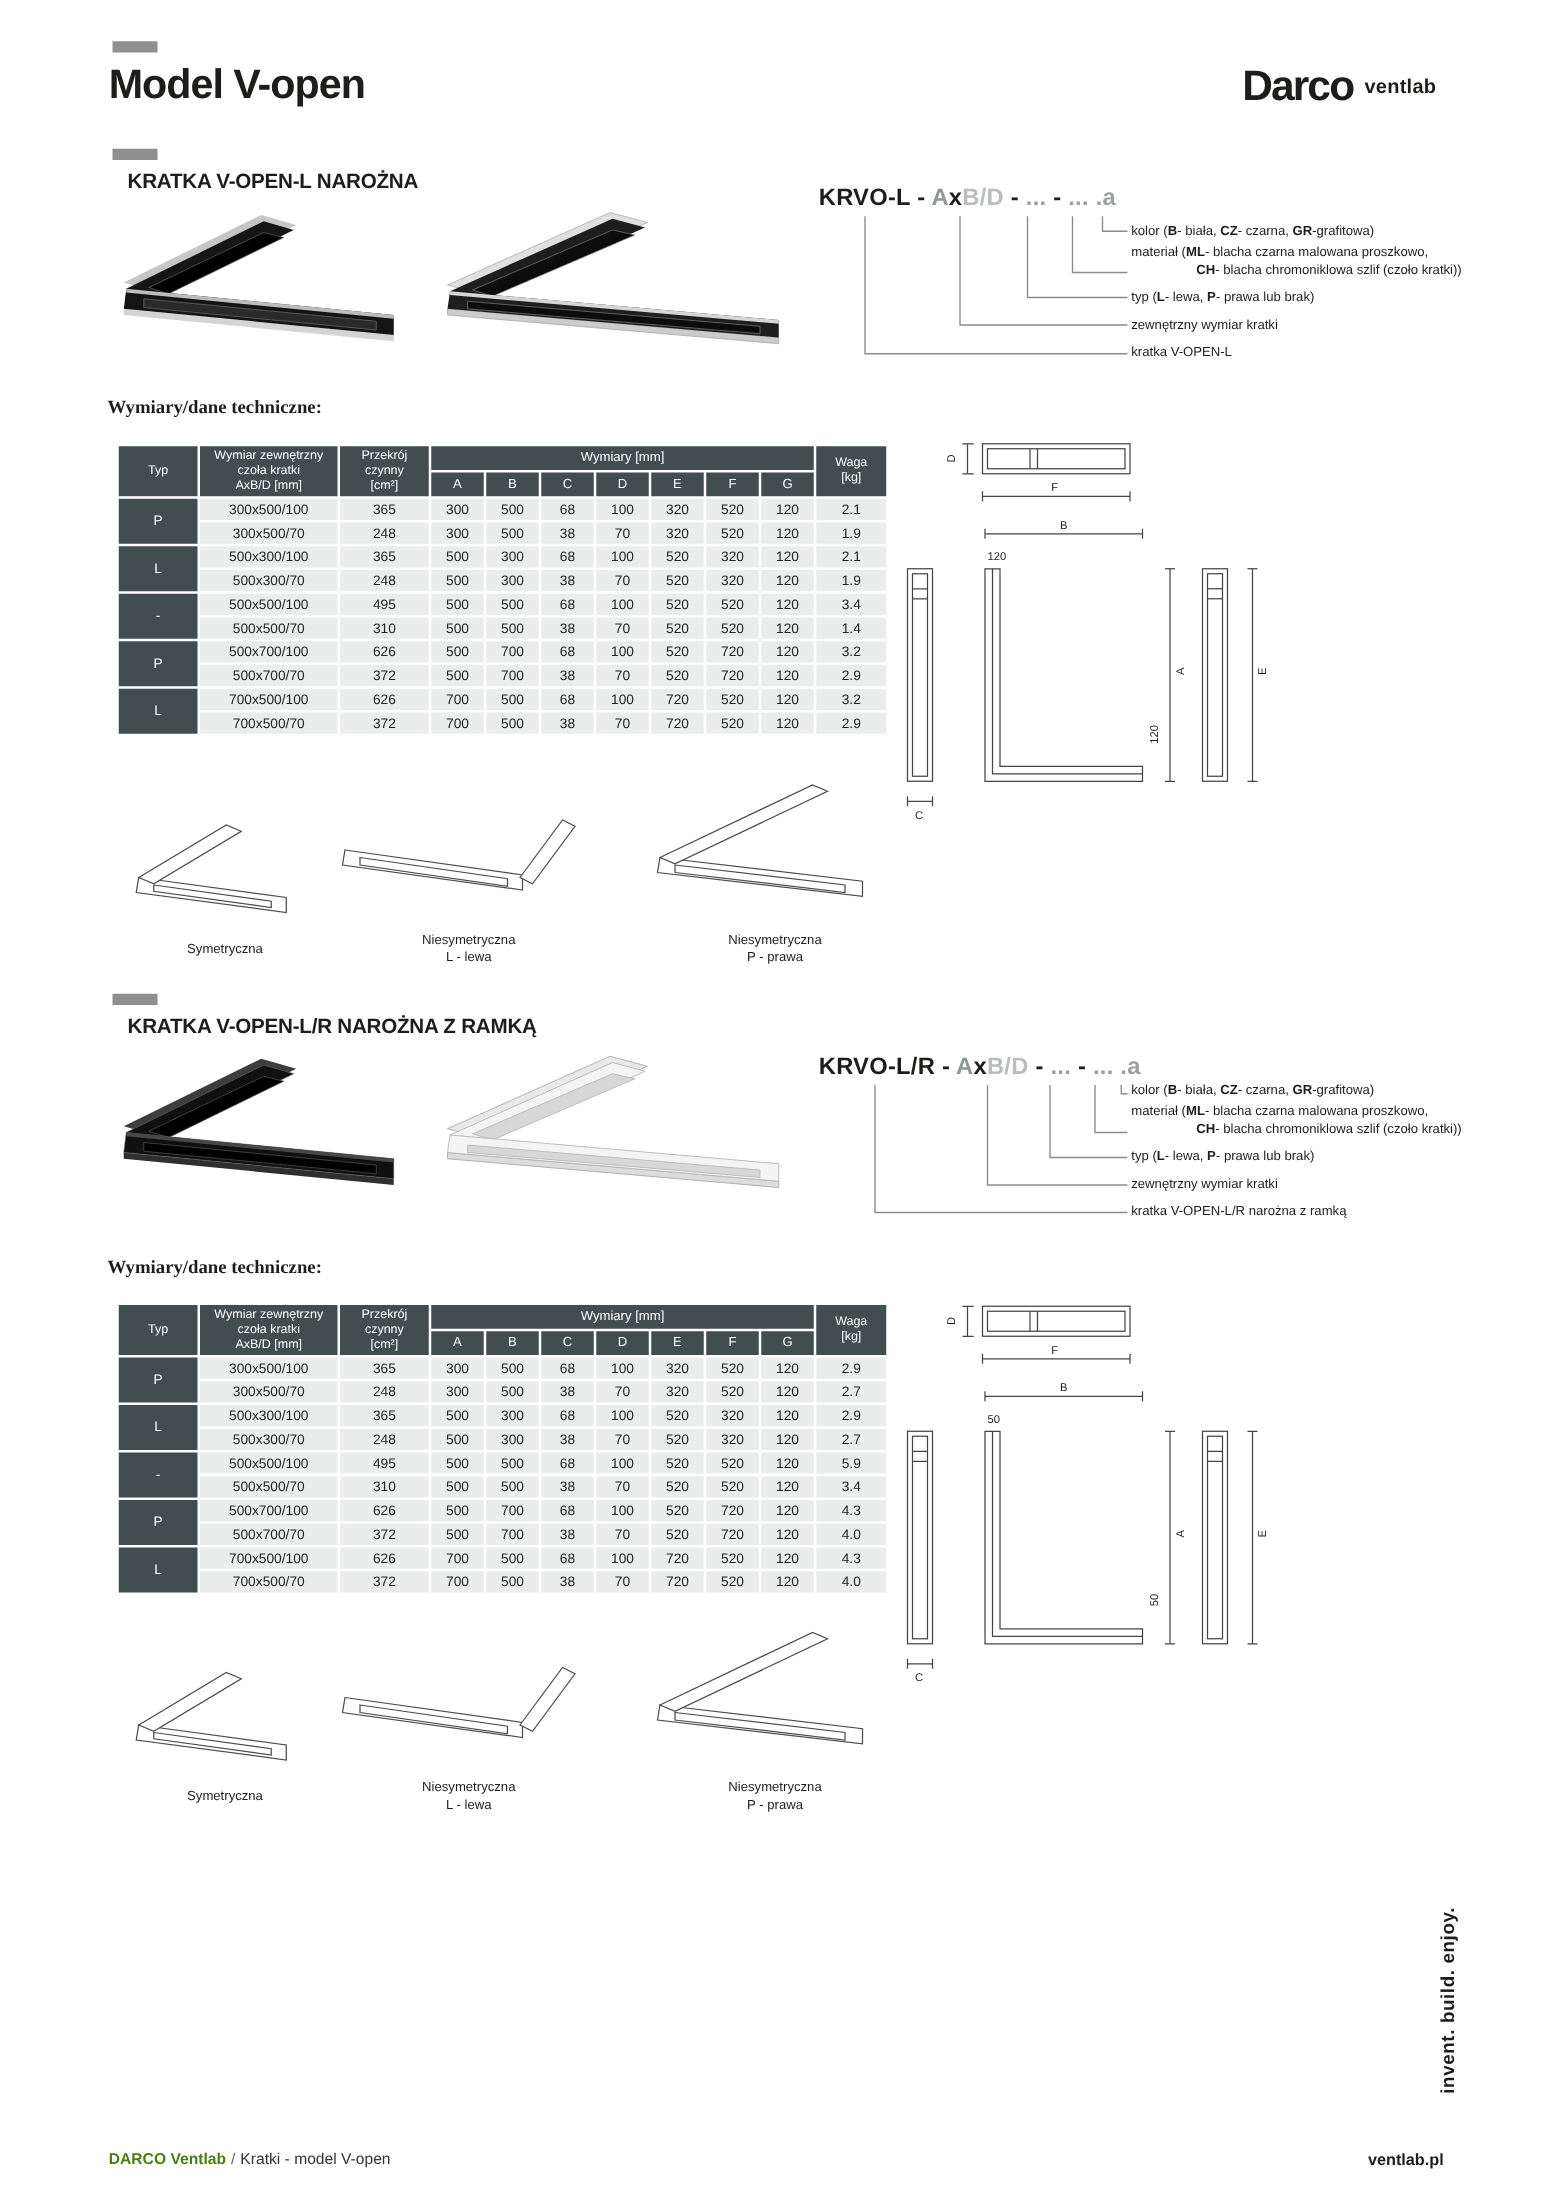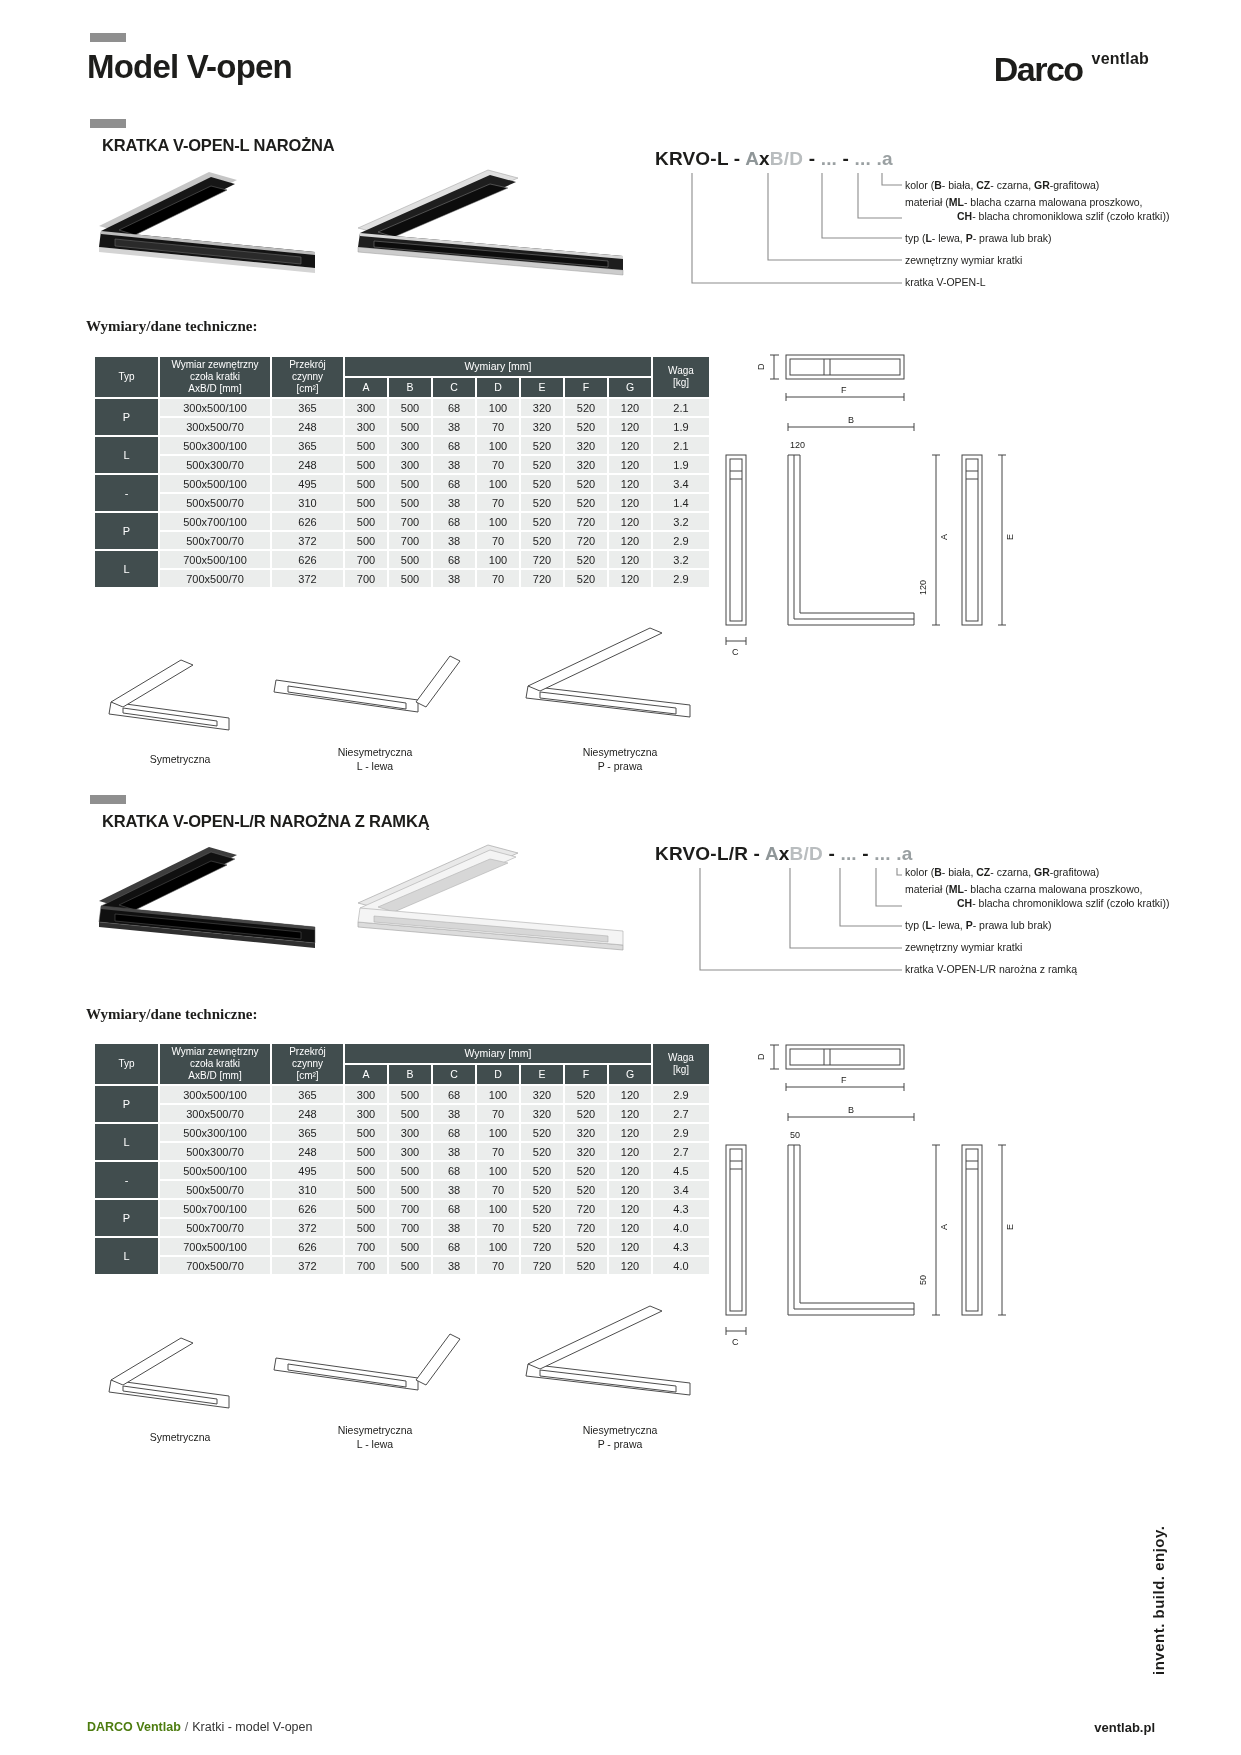--- a/index.html
+++ b/index.html
@@ -2,21 +2,21 @@
 <html lang="pl"><head>
 <meta charset="utf-8">
 <style>
   html,body{margin:0;padding:0;background:#fff;}
   #page{position:relative;width:1241px;height:1755px;background:#ffffff;overflow:hidden;
         font-family:"Liberation Sans",sans-serif;color:#1d1d1b;border-radius:11px;}
   .abs{position:absolute;}
   .bar{position:absolute;width:36px;height:9px;background:#8f8f8f;}
   .h1{position:absolute;font-size:33px;font-weight:800;letter-spacing:-0.8px;}
   .h2{position:absolute;font-size:16.5px;font-weight:800;letter-spacing:-0.2px;margin-left:15px;}
-  .logo{position:absolute;display:flex;align-items:flex-start;gap:9px;}
+  .logo{position:absolute;display:flex;align-items:center;gap:9px;}
   .logo-main{font-size:34px;font-weight:800;letter-spacing:-1.5px;color:#1d1d1b;}
   .logo-sub{font-size:16px;font-weight:700;color:#1d1d1b;letter-spacing:0.2px;}
   .code-head{position:absolute;font-size:19px;font-weight:800;letter-spacing:0.2px;white-space:nowrap;}
   .code-label{position:absolute;font-size:10.5px;line-height:13.5px;color:#1d1d1b;white-space:nowrap;}
   .table-title{position:absolute;font-size:15px;font-weight:800;font-family:Liberation Serif, serif;}
   table.spec{position:absolute;border-collapse:separate;border-spacing:2px;table-layout:fixed;}
   table.spec th{background:#414d4e;color:#fff;font-weight:400;font-size:10px;line-height:1.2;padding:2px 1px;text-align:center;}
   table.spec th.letter{font-size:10.5px;padding:1px;height:13px;}
   table.spec th.group{font-size:10.5px;padding:1px;height:13px;}
   table.spec td{background:#ebedec;font-size:11px;color:#232323;text-align:center;height:17px;padding:0 2px;overflow:hidden;}
@@ -477,21 +477,21 @@
           <td class="typ" rowspan="2">-</td>
           <td>500x500/100</td>
           <td>495</td>
           <td>500</td>
           <td>500</td>
           <td>68</td>
           <td>100</td>
           <td>520</td>
           <td>520</td>
           <td>120</td>
-          <td>4.5</td>
+          <td>5.9</td>
         </tr>
         <tr>
           <td>500x500/70</td>
           <td>310</td>
           <td>500</td>
           <td>500</td>
           <td>38</td>
           <td>70</td>
           <td>520</td>
           <td>520</td>

